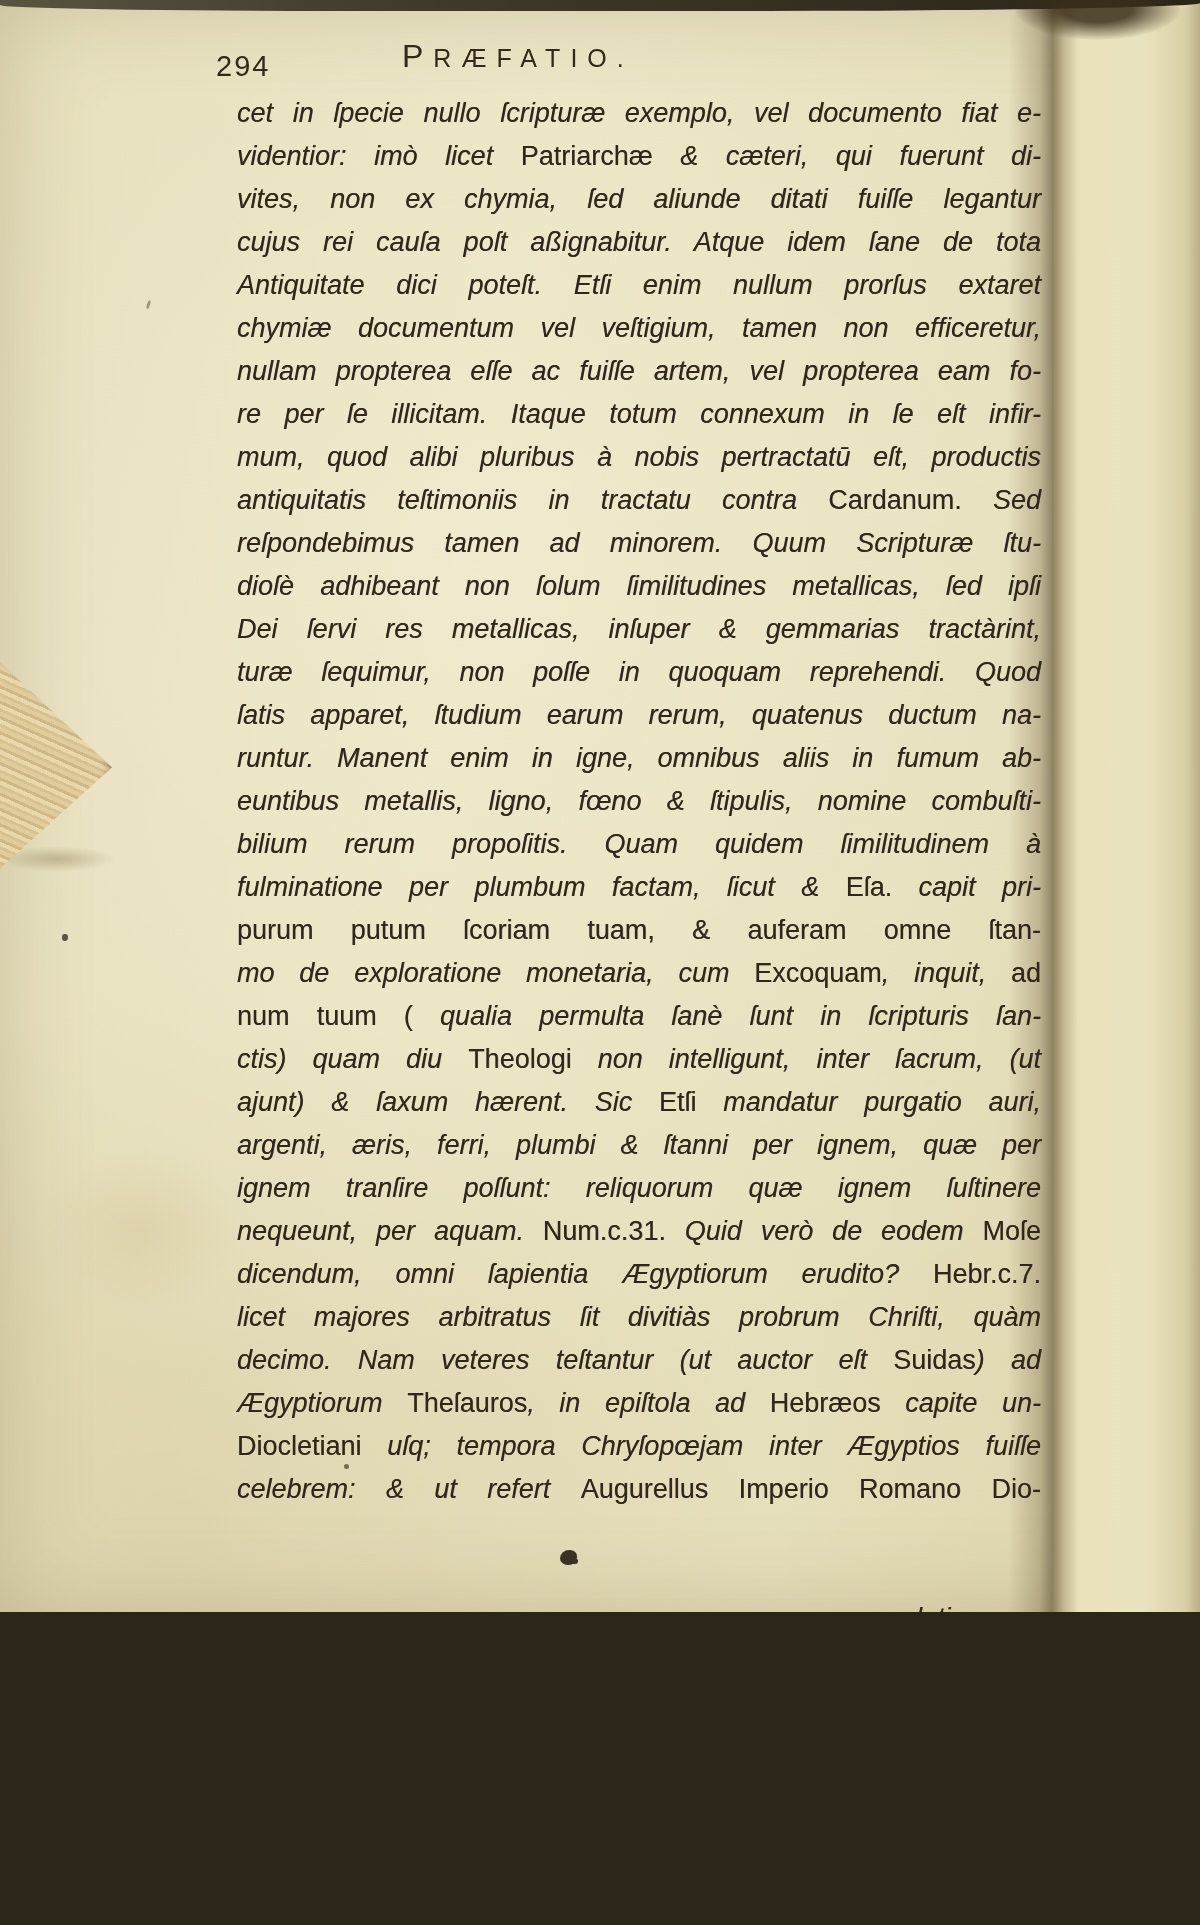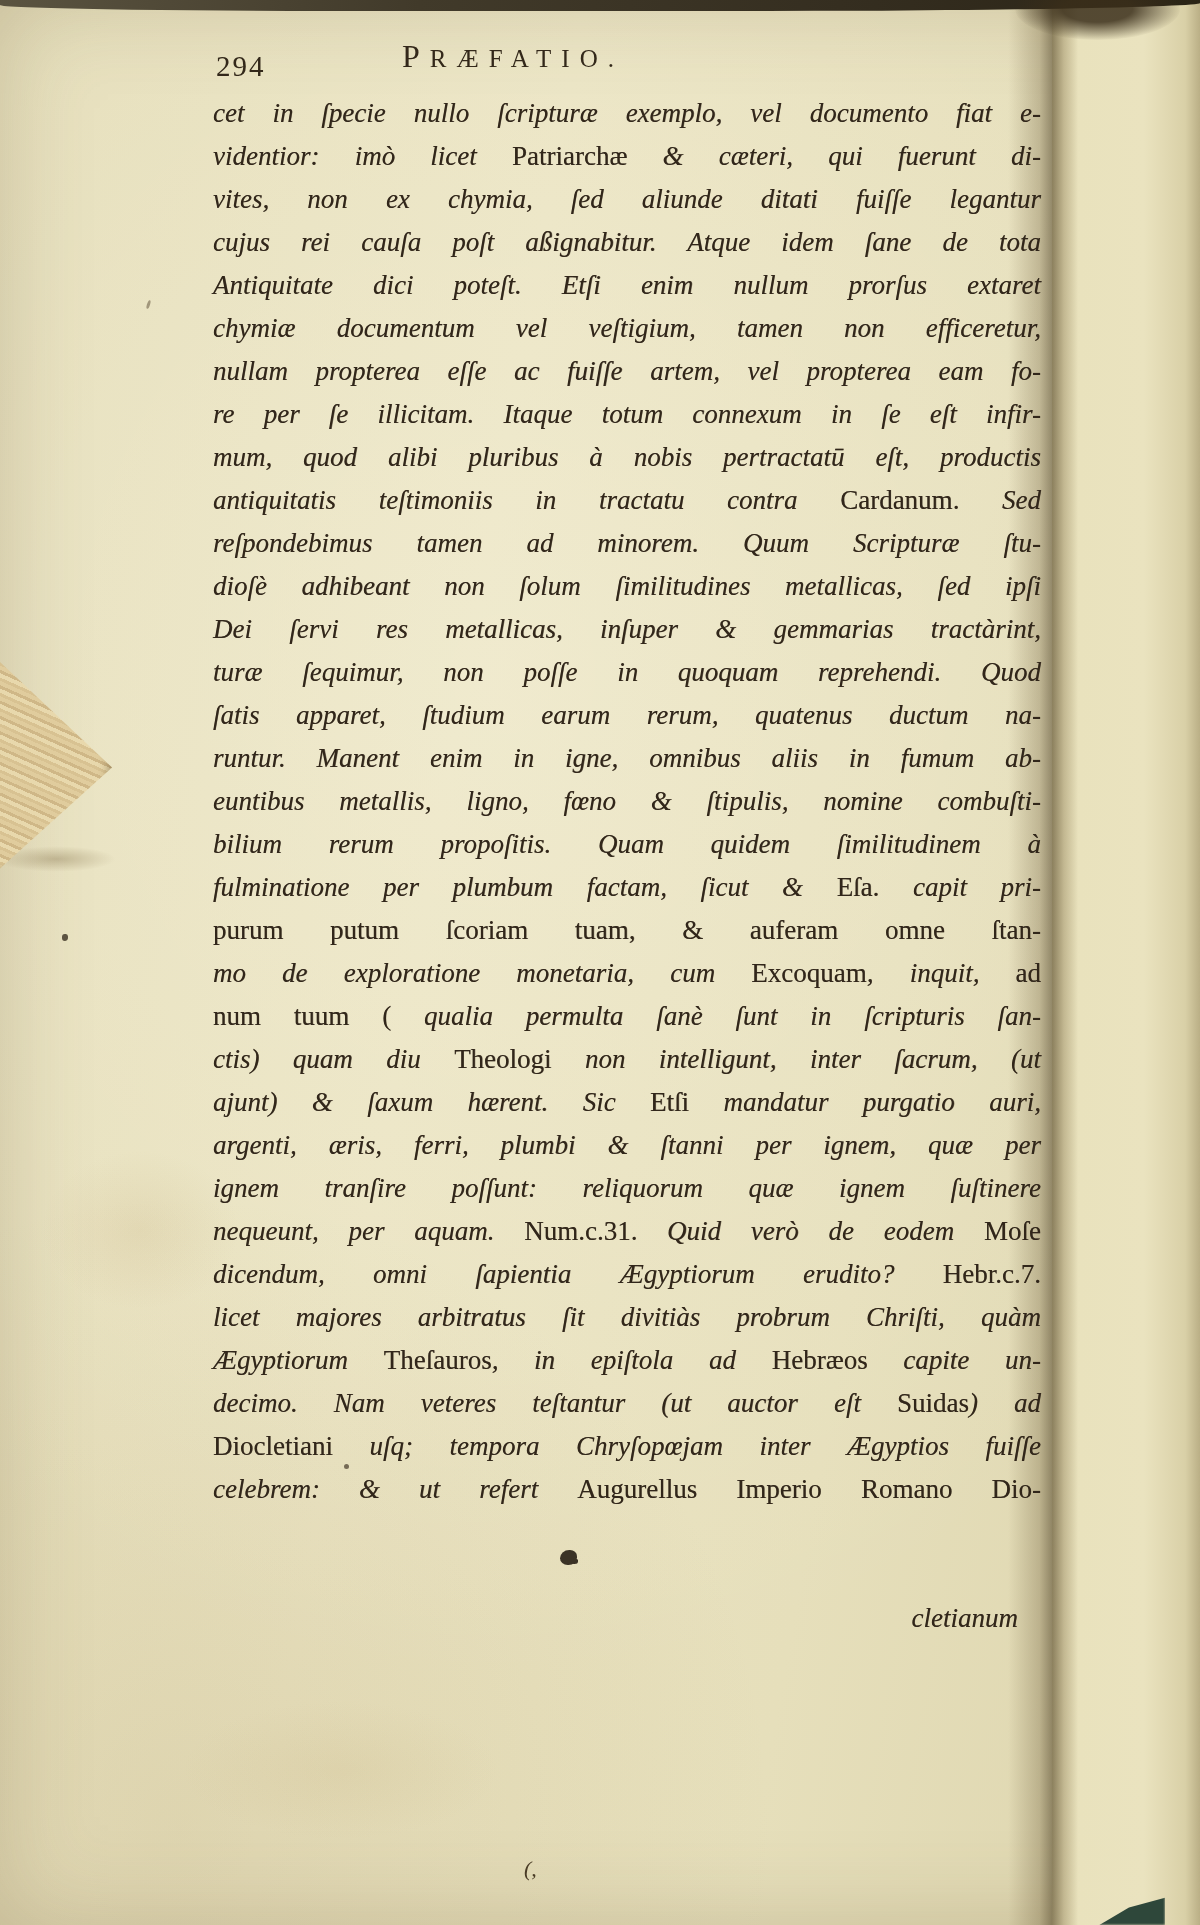--- a/index.html
+++ b/index.html
@@ -1,18 +1,18 @@
 <!DOCTYPE html>
 <html><head>
 <meta charset="utf-8">
 <style>
   html,body{margin:0;padding:0;background:#2b2619;}
   .scene{
-    position:relative;width:1200px;height:1925px;overflow:hidden;
-    font-family:Liberation Serif, serif;
+    position:relative;width:1200px;height:1612px;overflow:hidden;
+    font-family:Liberation Sans, sans-serif;
     background:
       radial-gradient(120% 85% at 42% 35%, rgba(255,253,240,.28), rgba(0,0,0,0) 62%),
       radial-gradient(90% 60% at 15% 95%, rgba(170,150,100,.18), rgba(0,0,0,0) 55%),
       linear-gradient(100deg,#e5deba 0%,#eae3c1 38%,#e6dfbb 70%,#ddd5ae 100%);
     box-shadow:inset 0 0 90px rgba(110,92,55,.25);
   }
   
   .top-edge{position:absolute;top:0;left:0;width:100%;height:11px;
     background:linear-gradient(to right,#5a5340,#413a2a 35%,#352e20 70%,#2a2416);
     border-radius:0 0 40% 30%/0 0 8px 6px;}
@@ -34,21 +34,21 @@
   .fore-edge-shadow{position:absolute;left:-4px;top:846px;width:120px;height:26px;border-radius:50%;
     background:radial-gradient(rgba(120,100,60,.35),rgba(0,0,0,0) 70%);}
   
   .pagenum{position:absolute;left:216px;top:50px;font-size:29px;color:#33281a;letter-spacing:2px;}
   .header{position:absolute;left:402px;top:38px;font-size:25px;letter-spacing:10px;color:#33281a;
     font-weight:400;text-align:right;}
   .header::first-letter{font-size:32px;}
   .body{position:absolute;left:213px;top:92px;width:828px;color:#31261a;
     text-shadow:.3px .3px .35px rgba(49,38,26,.55);}
   .line{height:43px;line-height:43px;font-size:27px;
-    text-align:justify;text-align-last:justify;-moz-text-align-last:justify;white-space:normal;}
+    text-align:justify;text-align-last:justify;-moz-text-align-last:justify;white-space:normal;margin-left:24px;}
   .ital{font-style:italic;}
   .rom{font-style:normal;}
   .catchword-row{position:absolute;left:196px;top:1597px;width:828px;height:43px;line-height:43px;
     text-align:right;padding-right:6px;box-sizing:border-box;font-size:27px;font-style:italic;
     color:#31261a;text-shadow:.3px .3px .35px rgba(49,38,26,.55);}
   .bottom-mark{position:absolute;left:524px;top:1856px;font-size:22px;font-style:italic;color:#4a3c26;}
   
   .ink-blot{position:absolute;left:560px;top:1550px;width:17px;height:15px;background:#241c12;
     border-radius:60% 45% 55% 50%;opacity:.88;box-shadow:6px 4px 0 -5px #241c12;}
   .speck1{position:absolute;left:62px;top:934px;width:6px;height:7px;background:#3a3022;border-radius:50% 40% 60% 50%;opacity:.8;}
@@ -104,22 +104,22 @@
       <div class="line"><span class="rom">purum putum ſcoriam tuam, &amp; auferam omne ſtan-</span></div>
       <div class="line"><span class="ital">mo de exploratione monetaria, cum </span><span class="rom">Excoquam</span><span class="ital">, inquit, </span><span class="rom">ad</span></div>
       <div class="line"><span class="rom">num tuum ( </span><span class="ital">qualia permulta ſanè ſunt in ſcripturis ſan-</span></div>
       <div class="line"><span class="ital">ctis) quam diu </span><span class="rom">Theologi</span><span class="ital"> non intelligunt, inter ſacrum, (ut</span></div>
       <div class="line"><span class="ital">ajunt) &amp; ſaxum hærent. Sic </span><span class="rom">Etſi</span><span class="ital"> mandatur purgatio auri,</span></div>
       <div class="line"><span class="ital">argenti, æris, ferri, plumbi &amp; ſtanni per ignem, quæ per</span></div>
       <div class="line"><span class="ital">ignem tranſire poſſunt: reliquorum quæ ignem ſuſtinere</span></div>
       <div class="line"><span class="ital">nequeunt, per aquam. </span><span class="rom">Num.c.31.</span><span class="ital"> Quid verò de eodem </span><span class="rom">Moſe</span></div>
       <div class="line"><span class="ital">dicendum, omni ſapientia Ægyptiorum erudito? </span><span class="rom">Hebr.c.7.</span></div>
       <div class="line"><span class="ital">licet majores arbitratus ſit divitiàs probrum Chriſti, quàm</span></div>
+      <div class="line"><span class="ital">decimo. Nam veteres teſtantur (ut auctor eſt </span><span class="rom">Suidas</span><span class="ital">) ad</span></div>
       <div class="line"><span class="ital">Ægyptiorum </span><span class="rom">Theſauros</span><span class="ital">, in epiſtola ad </span><span class="rom">Hebræos</span><span class="ital"> capite un-</span></div>
-      <div class="line"><span class="ital">decimo. Nam veteres teſtantur (ut auctor eſt </span><span class="rom">Suidas</span><span class="ital">) ad</span></div>
       <div class="line"><span class="rom">Diocletiani</span><span class="ital"> uſq; tempora Chryſopœjam inter Ægyptios fuiſſe</span></div>
       <div class="line"><span class="ital">celebrem: &amp; ut refert </span><span class="rom">Augurellus Imperio Romano Dio-</span></div>
     </div>
   <div class="catchword-row"><span>cletianum</span></div>
 
   <div class="bottom-mark">(,</div>
   <div class="ink-blot"></div>
   <div class="speck1"></div>
   <div class="speck2"></div>
   <div class="speck3"></div>

